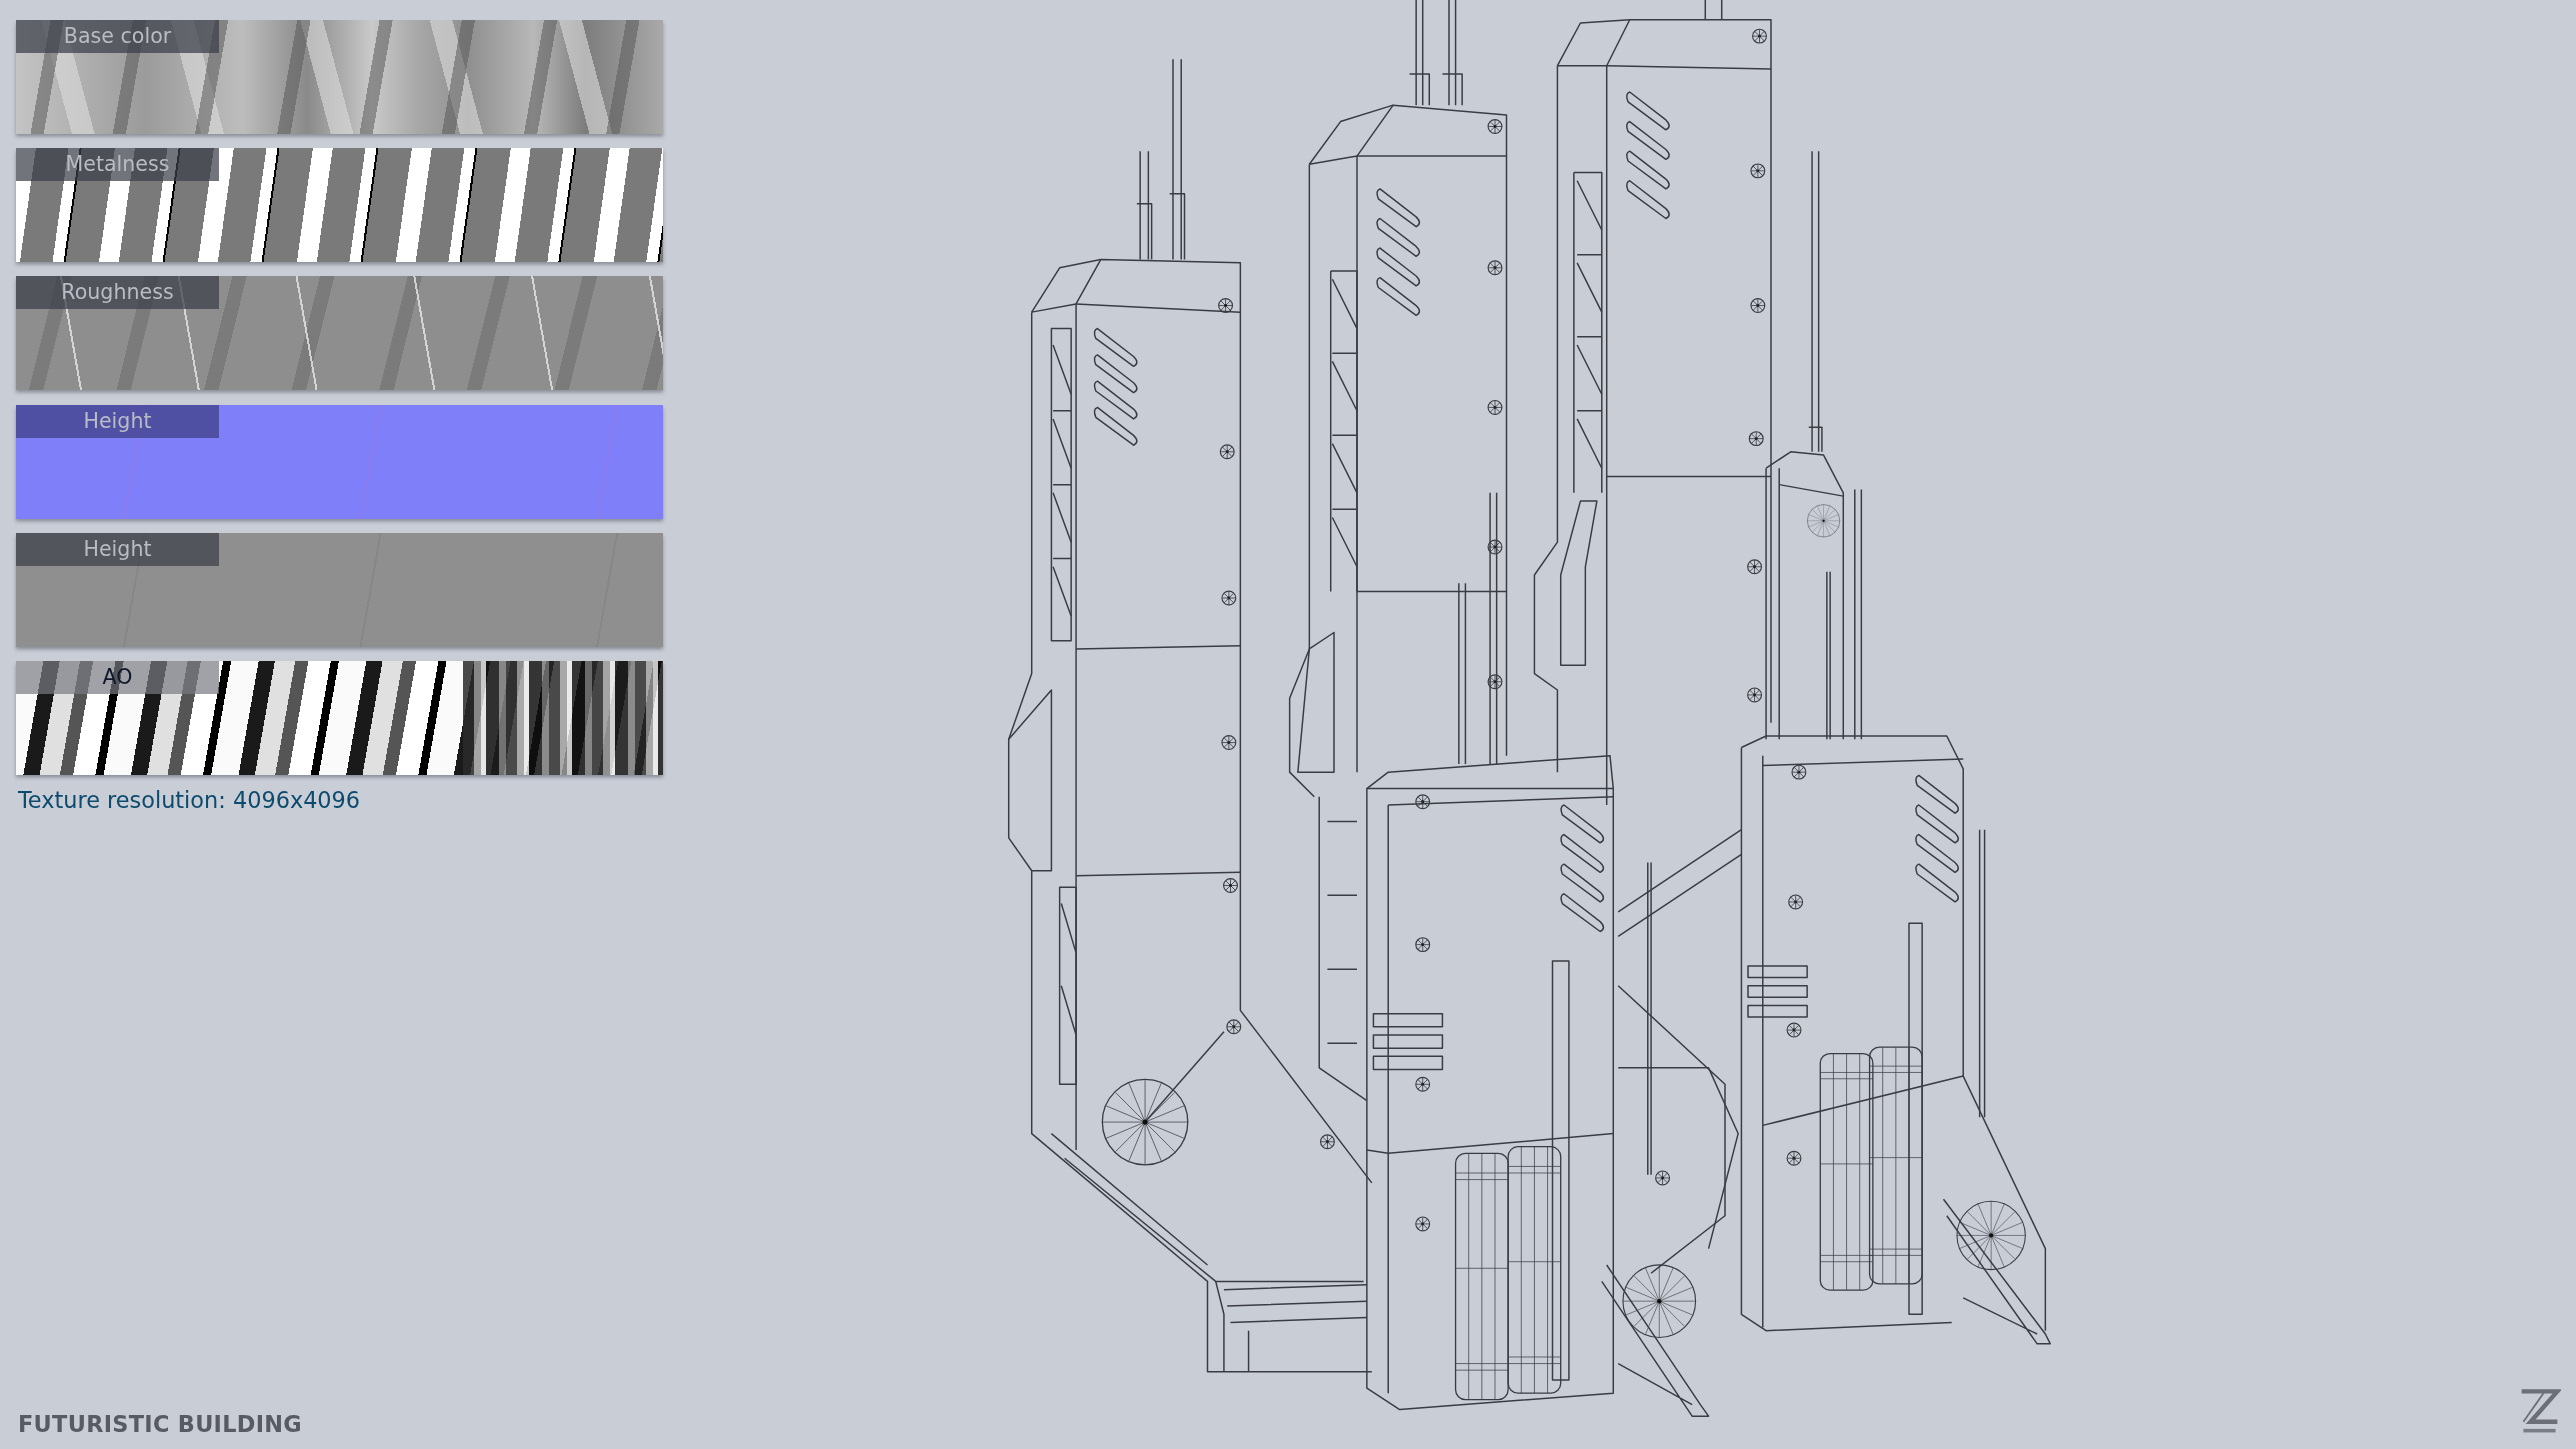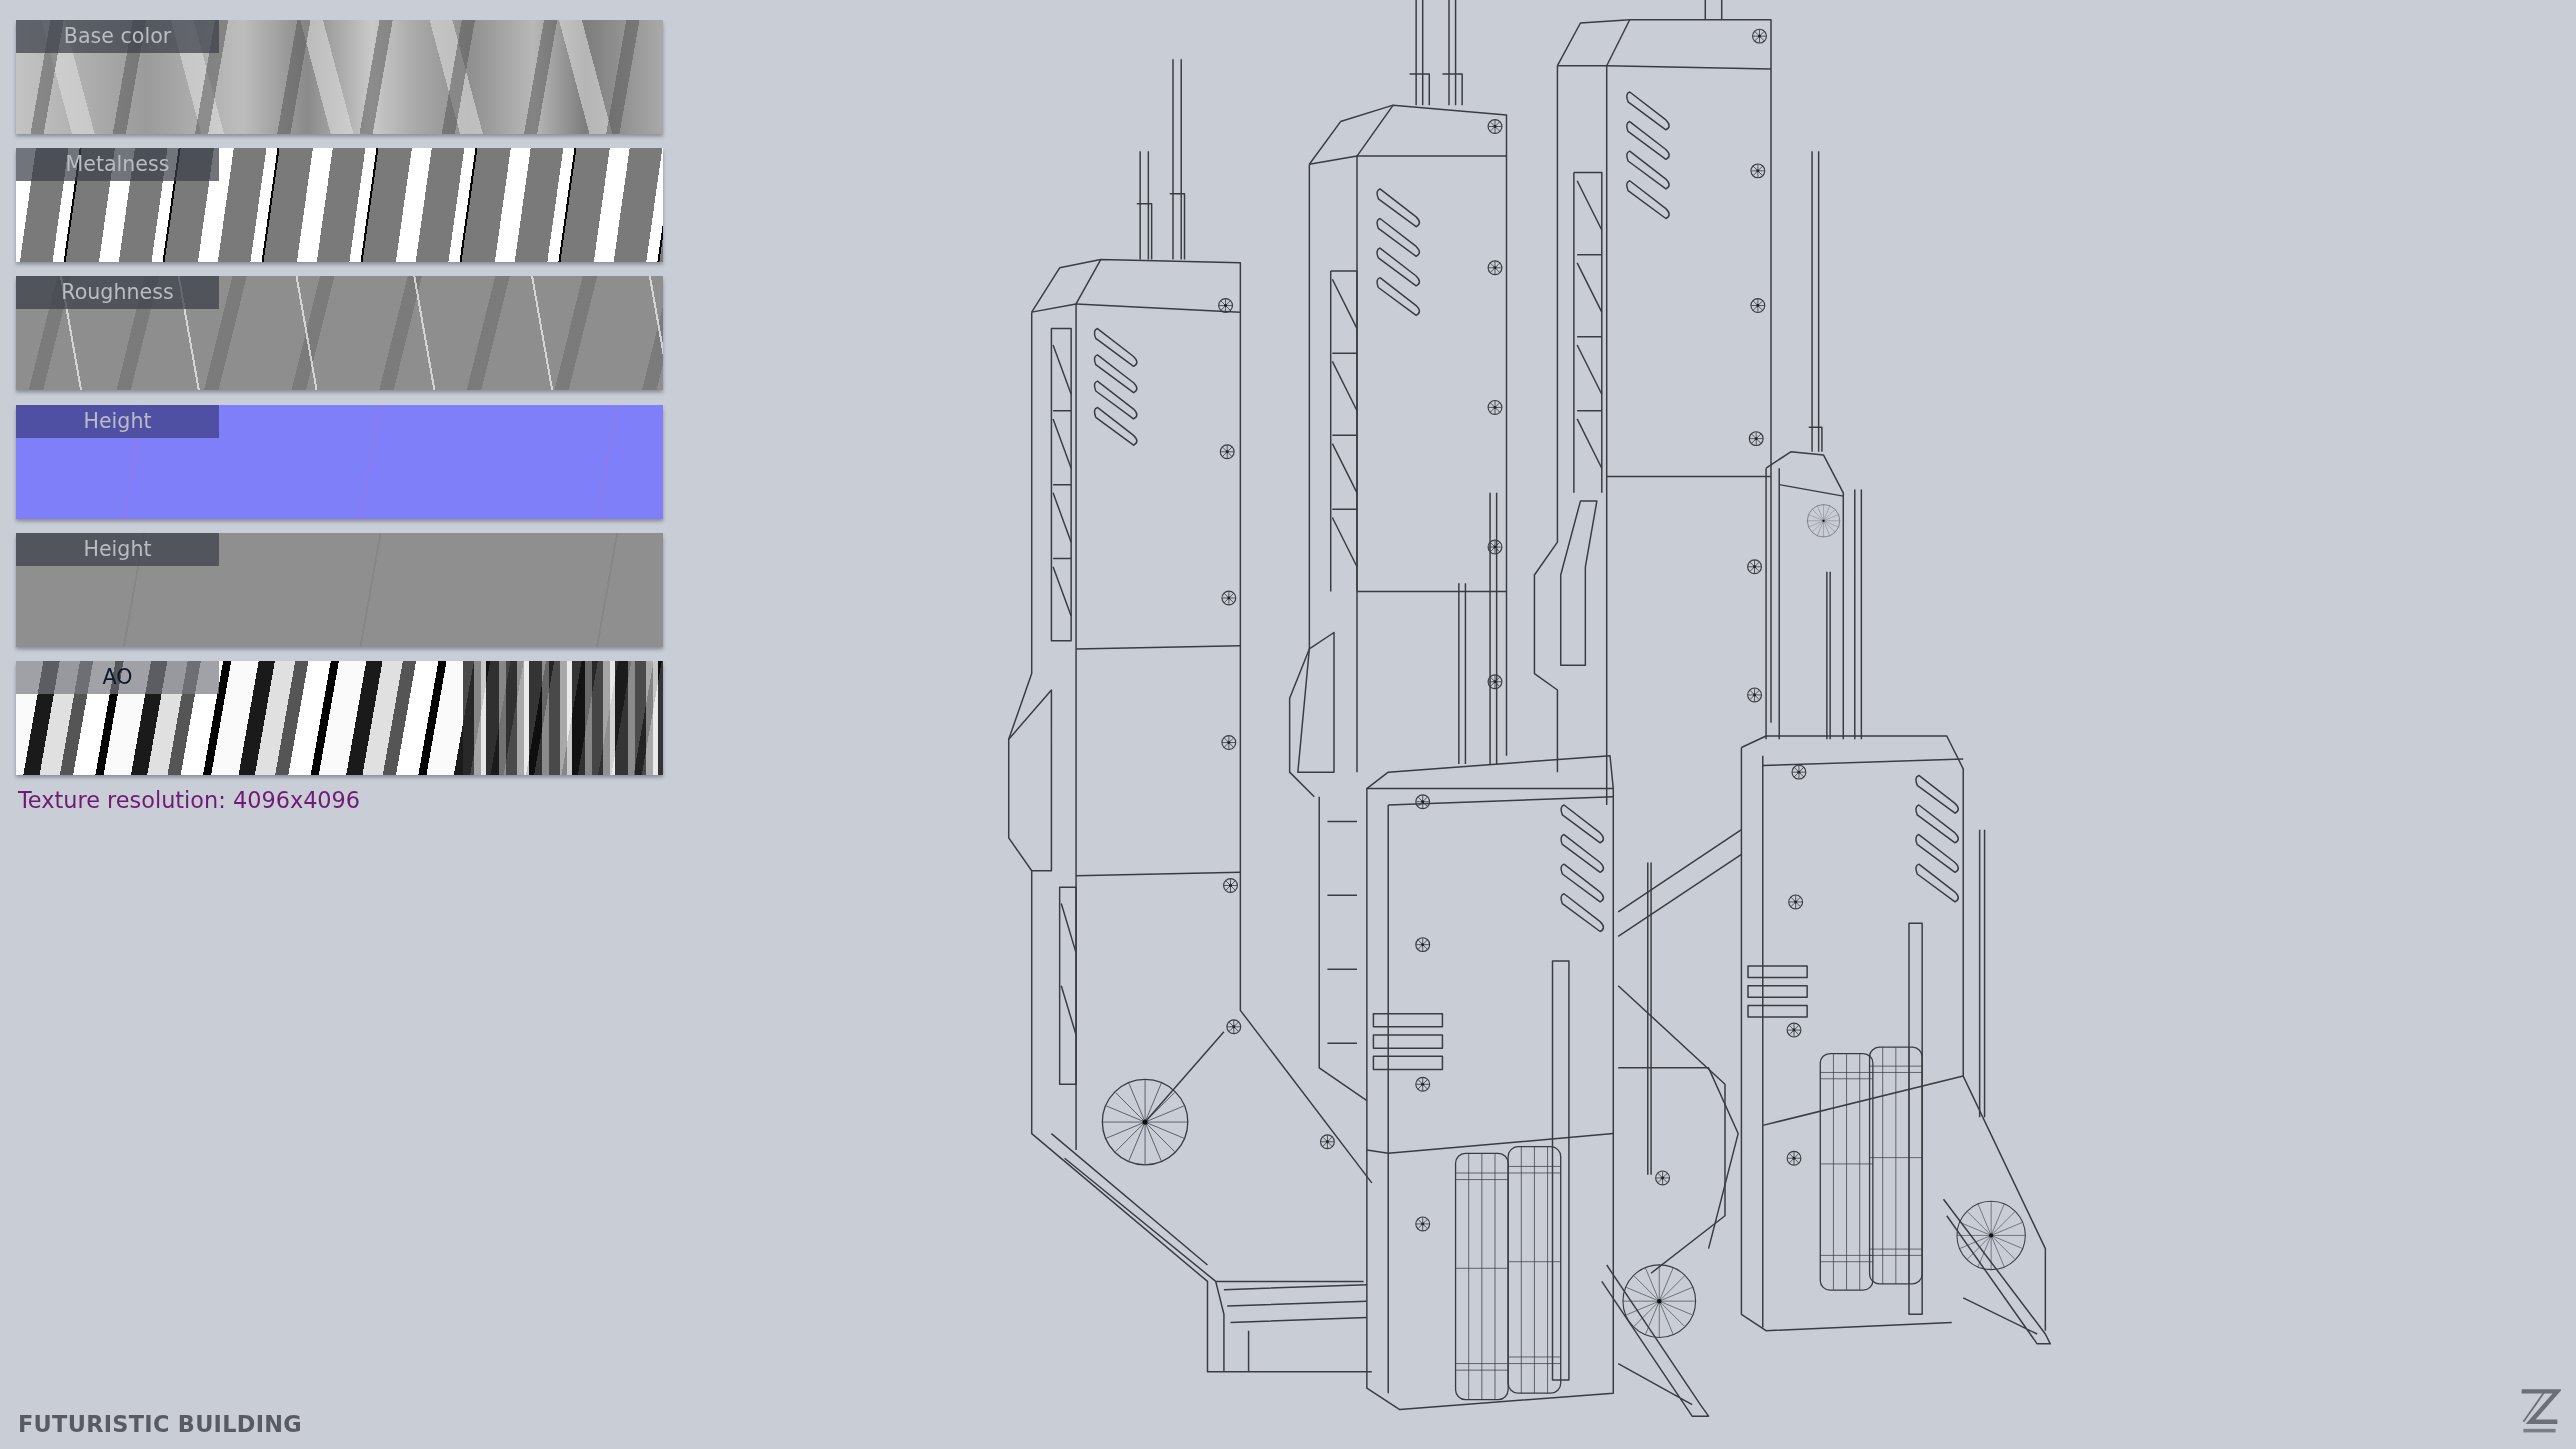--- a/index.html
+++ b/index.html
@@ -51,21 +51,21 @@
     background:
       repeating-linear-gradient(100deg, #fafafa 0 27px, #1a1a1a 27px 43px, #e0e0e0 43px 63px, #555 63px 76px, #fff 76px 98px, #000 98px 106px),
       #fff;
   }
   .tex-ao-right {
     position:absolute; left:447px; top:0; right:0; bottom:0;
     background:repeating-linear-gradient(90deg,#2a2a2a 0 10.7px,#9a9a9a 10.7px 18px,#e8e8e8 18px 23px,#111 23px 36px,#777 36px 43px);
     opacity:0.85;
   }
   .res-text {
-    position:absolute; left:18px; top:787px; font-size:22.4px; color:#701a75;
+    position:absolute; left:18px; top:787px; font-size:22.4px; color:#0c4a6e;
   }
   .title-text {
     position:absolute; left:18px; top:1411px; font-size:22.4px; color:#585b63; letter-spacing:0.3px;font-weight:bold;
   }
   .logo {
     position:absolute; left:2518px; top:1386px; width:43px; height:50px;
   }
   .viewport {
     position:absolute; left:0; top:0; width:2576px; height:1449px;
   }

